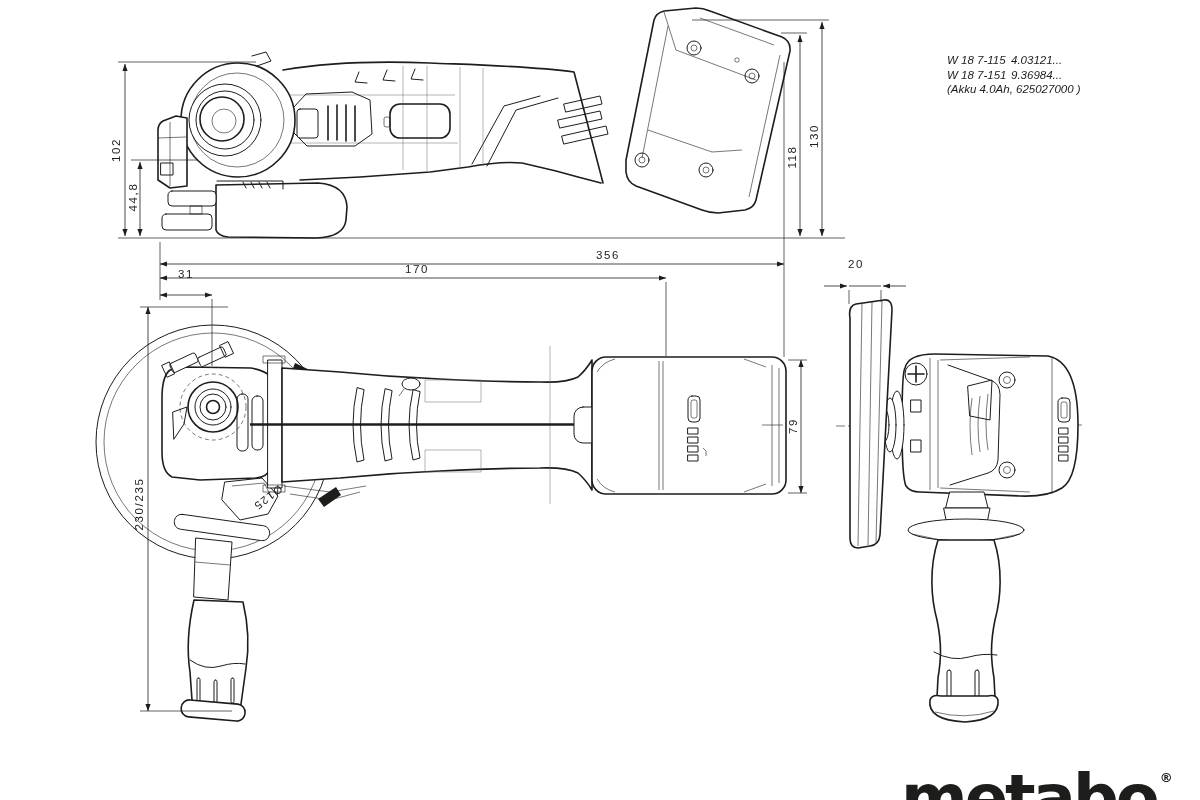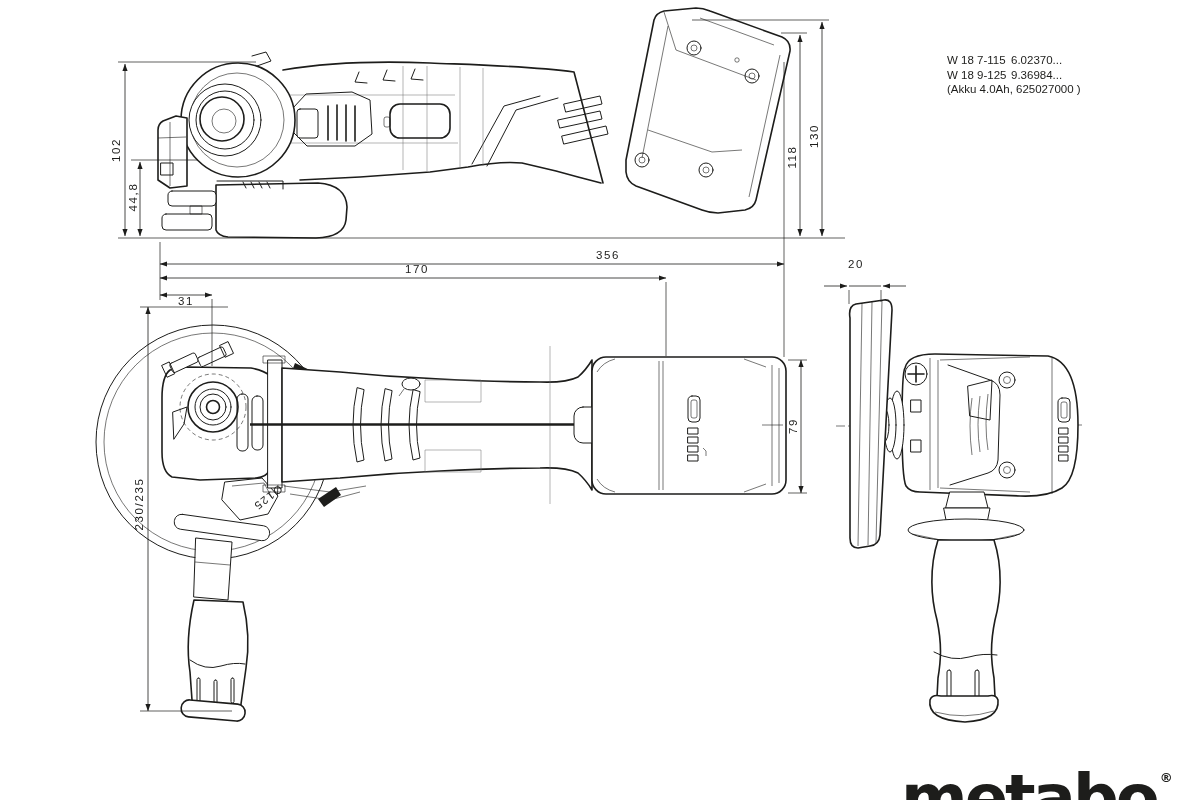--- a/index.html
+++ b/index.html
@@ -15,21 +15,21 @@
   .df{fill:#1d1d1b;stroke:none;}
   .dl{stroke:#1d1d1b;stroke-width:0.8;fill:none;}
   .xl{stroke:#1d1d1b;stroke-width:0.7;fill:none;}
   .thick{stroke:#1d1d1b;stroke-width:2.6;fill:none;}
   .dash{stroke-dasharray:9 3 1.5 3;}
   .dim{position:absolute;font-size:11.5px;letter-spacing:1.6px;color:#1d1d1b;white-space:nowrap;
        transform:translate(-50%,-50%);}
   .dim.v{transform:translate(-50%,-50%) rotate(-90deg);}
   .dim.r{transform:translate(-50%,-50%) rotate(142deg);font-size:11px;}
   .codes{position:absolute;left:947px;top:53px;font-size:11.5px;line-height:14.5px;}
-  .codes .row{display:flex;}
+  .codes .row{display:flex;font-style:italic;}
   .codes .mod{width:64px;}
   .logo{position:absolute;left:901px;top:726px;font-family:"DejaVu Sans",sans-serif;
         font-weight:900;font-size:64px;letter-spacing:-3px;color:#1d1d1b;line-height:1;margin-top:40px;}
   .logo .reg{font-size:13px;letter-spacing:0;vertical-align:38px;margin-left:3px;font-weight:700;}
 </style>
 </head>
 <body>
 
 <div class="canvas">
 
@@ -294,33 +294,33 @@
     <line class="dl" x1="906" y1="286" x2="883" y2="286" marker-end="url(#ar)"></line>
   </g>
 </svg>
 
 <span class="dim v" style="left:116px;top:150px;">102</span>
 <span class="dim v" style="left:133px;top:197px;">44,8</span>
 <span class="dim v" style="left:792px;top:157px;">118</span>
 <span class="dim v" style="left:814px;top:136px;">130</span>
 <span class="dim" style="left:608px;top:255px;text-align:right;">356</span>
 <span class="dim" style="left:417px;top:269px;">170</span>
-<span class="dim" style="left:186px;top:301px;">31</span>
+<span class="dim" style="left:186px;top:274px;">31</span>
 <span class="dim" style="left:856px;top:264px;">20</span>
 <span class="dim v" style="left:793px;top:426px;">79</span>
 <span class="dim v" style="left:139px;top:504px;">230/235</span>
 <span class="dim r" style="left:268px;top:498px;">Ø125</span>
 
 <div class="codes">
   <div class="row">
     <span class="mod">W 18 7-115</span>
-    <span>6.02370...</span>
+    <span>4.03121...</span>
   </div>
   <div class="row">
-    <span class="mod">W 18 9-125</span>
+    <span class="mod">W 18 7-151</span>
     <span>9.36984...</span>
   </div>
   <div class="row">
     <span>(Akku 4.0Ah, 625027000 )</span>
   </div>
 </div>
 
 <div class="logo"><span>metabo</span><span class="reg">®</span></div>
 
 </div>

